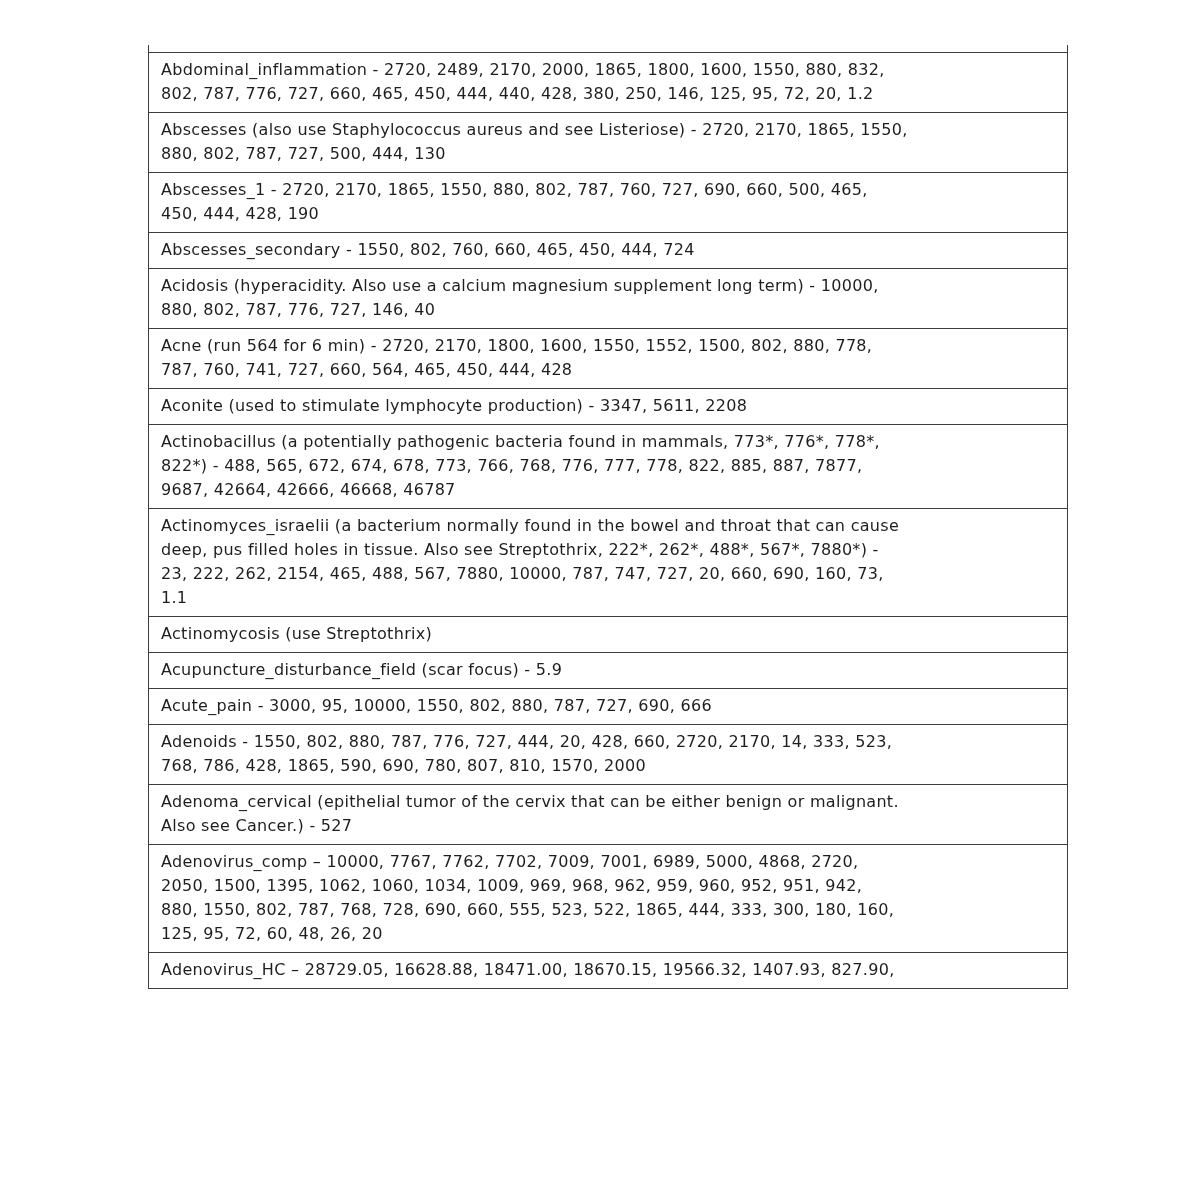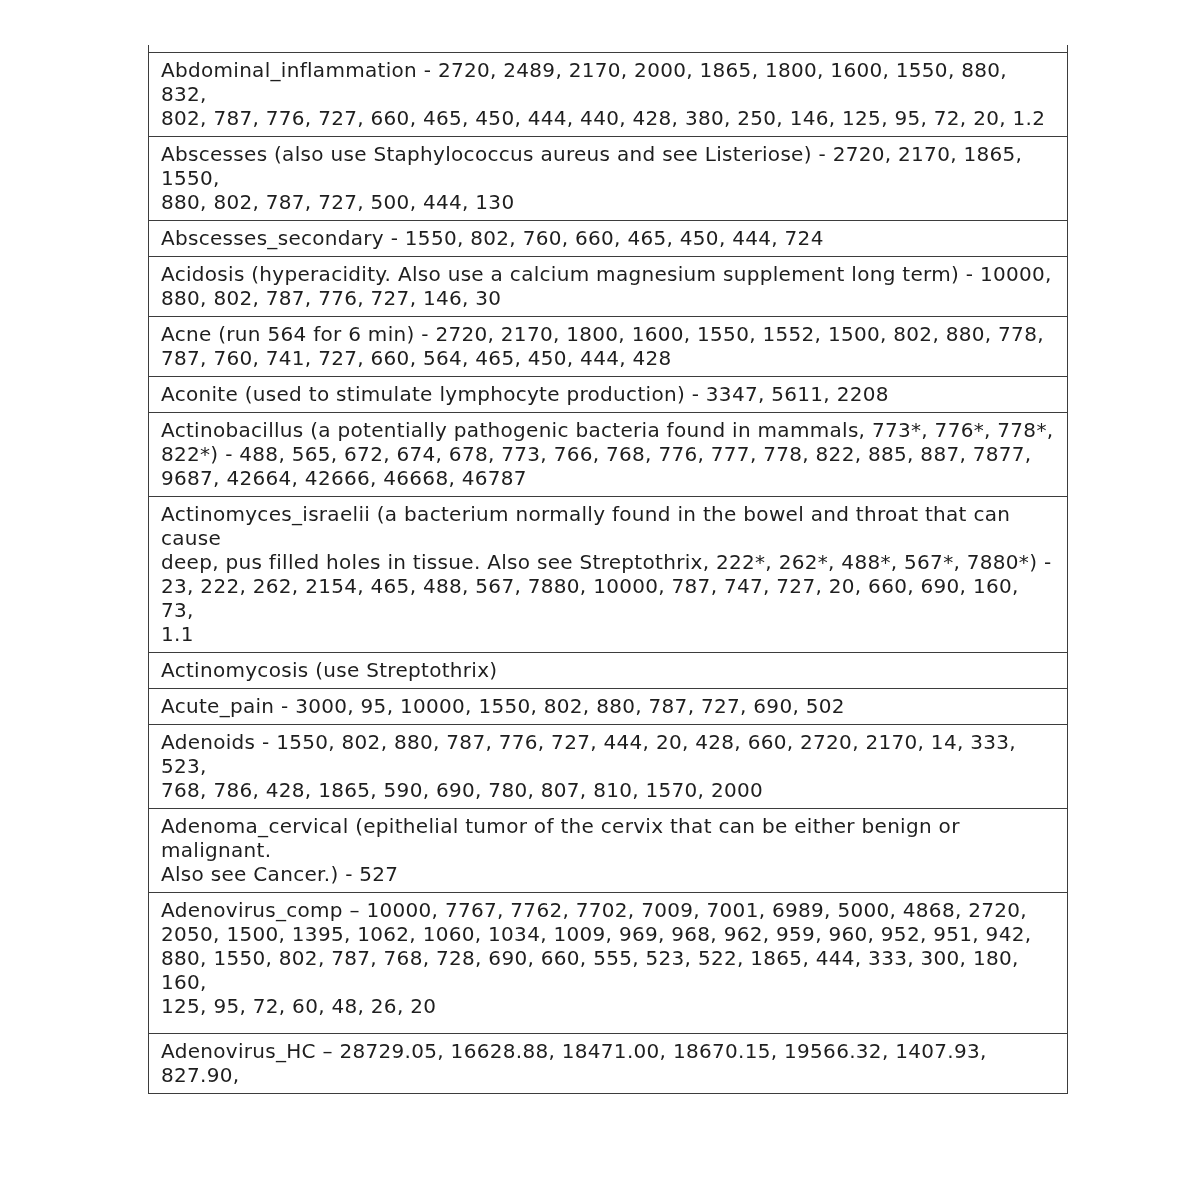--- a/index.html
+++ b/index.html
@@ -22,56 +22,58 @@
     width: 920px;
     box-sizing: border-box;
     border-left: 1px solid #3d3d3d;
     border-right: 1px solid #3d3d3d;
     padding-top: 7px; 
     background: #ffffff;
   }
   .row {
     border-top: 1px solid #3d3d3d;
     padding: 5px 10px 6px 12px;
-    font-size: 20px;
+    font-size: 16px;
     line-height: 24px;
     letter-spacing: 0.3px;
     color: #1e1e1e;
     white-space: pre-line;
     overflow: hidden;
   }
   .row:last-child {
     border-bottom: 1px solid #3d3d3d;
-    margin-top: 9px;
   }
 </style>
 </head>
 <body>
 
 <div class="page">
   <div class="freq-table">
     <div class="row">Abdominal_inflammation - 2720, 2489, 2170, 2000, 1865, 1800, 1600, 1550, 880, 832,
 802, 787, 776, 727, 660, 465, 450, 444, 440, 428, 380, 250, 146, 125, 95, 72, 20, 1.2</div>
     <div class="row">Abscesses (also use Staphylococcus aureus and see Listeriose) - 2720, 2170, 1865, 1550,
 880, 802, 787, 727, 500, 444, 130</div>
+    <div class="row">Abscesses_1 - 2720, 2170, 1865, 1550, 880, 802, 787, 760, 727, 690, 660, 500, 465,
+450, 444, 428, 190</div>
     <div class="row">Abscesses_secondary - 1550, 802, 760, 660, 465, 450, 444, 724</div>
     <div class="row">Acidosis (hyperacidity. Also use a calcium magnesium supplement long term) - 10000,
-880, 802, 787, 776, 727, 146, 30</div>
+880, 802, 787, 776, 727, 146, 40</div>
     <div class="row">Acne (run 564 for 6 min) - 2720, 2170, 1800, 1600, 1550, 1552, 1500, 802, 880, 778,
 787, 760, 741, 727, 660, 564, 465, 450, 444, 428</div>
     <div class="row">Aconite (used to stimulate lymphocyte production) - 3347, 5611, 2208</div>
     <div class="row">Actinobacillus (a potentially pathogenic bacteria found in mammals, 773*, 776*, 778*,
 822*) - 488, 565, 672, 674, 678, 773, 766, 768, 776, 777, 778, 822, 885, 887, 7877,
 9687, 42664, 42666, 46668, 46787</div>
     <div class="row">Actinomyces_israelii (a bacterium normally found in the bowel and throat that can cause
 deep, pus filled holes in tissue. Also see Streptothrix, 222*, 262*, 488*, 567*, 7880*) -
 23, 222, 262, 2154, 465, 488, 567, 7880, 10000, 787, 747, 727, 20, 660, 690, 160, 73,
 1.1</div>
     <div class="row">Actinomycosis (use Streptothrix)</div>
-    <div class="row">Acute_pain - 3000, 95, 10000, 1550, 802, 880, 787, 727, 690, 502</div>
+    <div class="row">Acupuncture_disturbance_field (scar focus) - 5.9</div>
+    <div class="row">Acute_pain - 3000, 95, 10000, 1550, 802, 880, 787, 727, 690, 666</div>
     <div class="row">Adenoids - 1550, 802, 880, 787, 776, 727, 444, 20, 428, 660, 2720, 2170, 14, 333, 523,
 768, 786, 428, 1865, 590, 690, 780, 807, 810, 1570, 2000</div>
     <div class="row">Adenoma_cervical (epithelial tumor of the cervix that can be either benign or malignant.
 Also see Cancer.) - 527</div>
     <div class="row">Adenovirus_comp – 10000, 7767, 7762, 7702, 7009, 7001, 6989, 5000, 4868, 2720,
 2050, 1500, 1395, 1062, 1060, 1034, 1009, 969, 968, 962, 959, 960, 952, 951, 942,
 880, 1550, 802, 787, 768, 728, 690, 660, 555, 523, 522, 1865, 444, 333, 300, 180, 160,
 125, 95, 72, 60, 48, 26, 20</div>
     <div class="row">Adenovirus_HC – 28729.05, 16628.88, 18471.00, 18670.15, 19566.32, 1407.93, 827.90,</div>
   </div>

